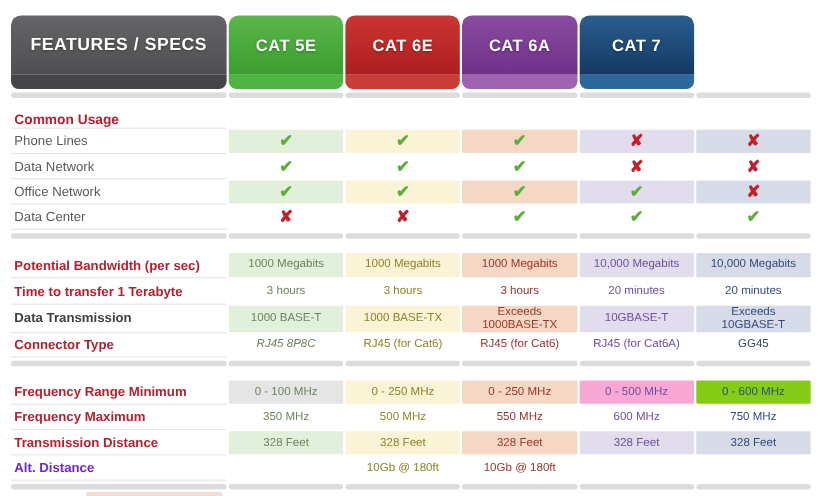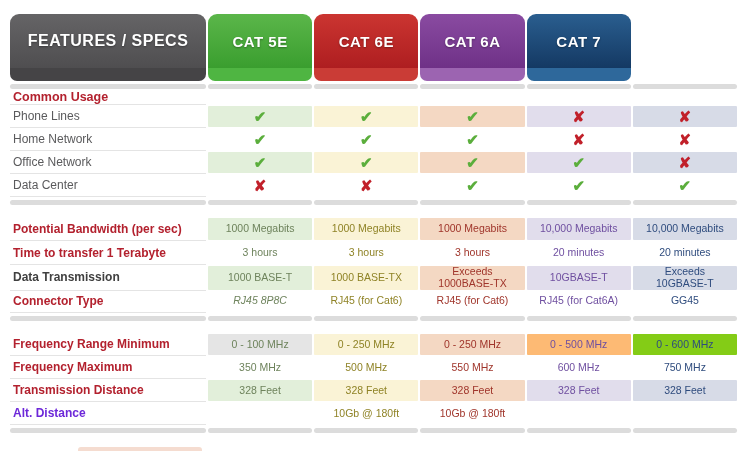--- a/index.html
+++ b/index.html
@@ -16,21 +16,21 @@
               color:#ffffff; font-weight:bold; font-size:15px; letter-spacing:.5px;
               text-shadow:0 1px 2px rgba(0,0,0,.35); }
   .tab-strip { height:13px; border-radius:0 0 7px 7px; }
   .features-tab .tab-body { font-size:16px; }
 
   
   .sep { height:5px; margin-top:3px; }
   .sep .seg { border-radius:3px; }
 
   
-  .section-title-row { height:16px; align-items:center; }
+  .section-title-row { height:16px; align-items:center;margin-top:12px; }
   .section-title { font-size:12.5px; font-weight:bold; height:100%; display:flex; align-items:center;
                    padding-left:3px; border-bottom:1px solid #e4e4e4; }
   .spec-row { height:23px; align-items:stretch; }
   .sec2 .spec-row { height:24px; }
   .row-label { display:flex; align-items:center; padding-left:3px; font-size:12px;
                border-bottom:1px solid #e4e4e4; }
   .row-label.bold { font-weight:bold; font-size:12px; }
   .val { display:flex; align-items:center; justify-content:center; margin:1px 0;
          font-size:10.5px; text-align:center; white-space:pre-line; line-height:1.12; }
   .val.tinted { border-radius:1px; }
@@ -86,21 +86,21 @@
         </div>
         <div class="grid-row spec-row">
           <div class="row-label" style="color: rgb(90, 90, 92);">Phone Lines</div>
           <div class="val tinted" style="background: rgb(226, 239, 218);"><span class="icon-glyph" style="color: rgb(91, 174, 60);">✔</span></div>
           <div class="val tinted" style="background: rgb(250, 243, 214);"><span class="icon-glyph" style="color: rgb(91, 174, 60);">✔</span></div>
           <div class="val tinted" style="background: rgb(244, 216, 195);"><span class="icon-glyph" style="color: rgb(91, 174, 60);">✔</span></div>
           <div class="val tinted" style="background: rgb(225, 221, 236);"><span class="icon-glyph" style="color: rgb(193, 32, 42);">✘</span></div>
           <div class="val tinted" style="background: rgb(215, 219, 231);"><span class="icon-glyph" style="color: rgb(193, 32, 42);">✘</span></div>
         </div>
         <div class="grid-row spec-row">
-          <div class="row-label" style="color: rgb(90, 90, 92);">Home Network</div>
+          <div class="row-label" style="color: rgb(90, 90, 92);">Data Network</div>
           <div class="val"><span class="icon-glyph" style="color: rgb(91, 174, 60);">✔</span></div>
           <div class="val"><span class="icon-glyph" style="color: rgb(91, 174, 60);">✔</span></div>
           <div class="val"><span class="icon-glyph" style="color: rgb(91, 174, 60);">✔</span></div>
           <div class="val"><span class="icon-glyph" style="color: rgb(193, 32, 42);">✘</span></div>
           <div class="val"><span class="icon-glyph" style="color: rgb(193, 32, 42);">✘</span></div>
         </div>
         <div class="grid-row spec-row">
           <div class="row-label" style="color: rgb(90, 90, 92);">Office Network</div>
           <div class="val tinted" style="background: rgb(226, 239, 218);"><span class="icon-glyph" style="color: rgb(91, 174, 60);">✔</span></div>
           <div class="val tinted" style="background: rgb(250, 243, 214);"><span class="icon-glyph" style="color: rgb(91, 174, 60);">✔</span></div>
@@ -170,21 +170,21 @@
         <div class="seg" style="background: rgb(220, 220, 220);"></div>
         <div class="seg" style="background: rgb(220, 220, 220);"></div>
       </div>
       <div class="gap12"></div>
       <div class="">
         <div class="grid-row spec-row">
           <div class="row-label bold" style="color: rgb(179, 33, 46);">Frequency Range Minimum</div>
           <div class="val tinted" style="background: #e5e5e5;"><span style="color: rgb(110, 131, 92);">0 - 100 MHz</span></div>
           <div class="val tinted" style="background: rgb(250, 243, 214);"><span style="color: rgb(143, 131, 38);">0 - 250 MHz</span></div>
           <div class="val tinted" style="background: rgb(244, 216, 195);"><span style="color: rgb(160, 53, 43);">0 - 250 MHz</span></div>
-          <div class="val tinted" style="background: #fdba74;"><span style="color: rgb(111, 79, 160);">0 - 500 MHz</span></div>
+          <div class="val tinted" style="background: #f9a8d4;"><span style="color: rgb(111, 79, 160);">0 - 500 MHz</span></div>
           <div class="val tinted" style="background: #84cc16;"><span style="color: rgb(47, 76, 126);">0 - 600 MHz</span></div>
         </div>
         <div class="grid-row spec-row">
           <div class="row-label bold" style="color: rgb(179, 33, 46);">Frequency Maximum</div>
           <div class="val"><span style="color: rgb(110, 131, 92);">350 MHz</span></div>
           <div class="val"><span style="color: rgb(143, 131, 38);">500 MHz</span></div>
           <div class="val"><span style="color: rgb(160, 53, 43);">550 MHz</span></div>
           <div class="val"><span style="color: rgb(111, 79, 160);">600 MHz</span></div>
           <div class="val"><span style="color: rgb(47, 76, 126);">750 MHz</span></div>
         </div>

